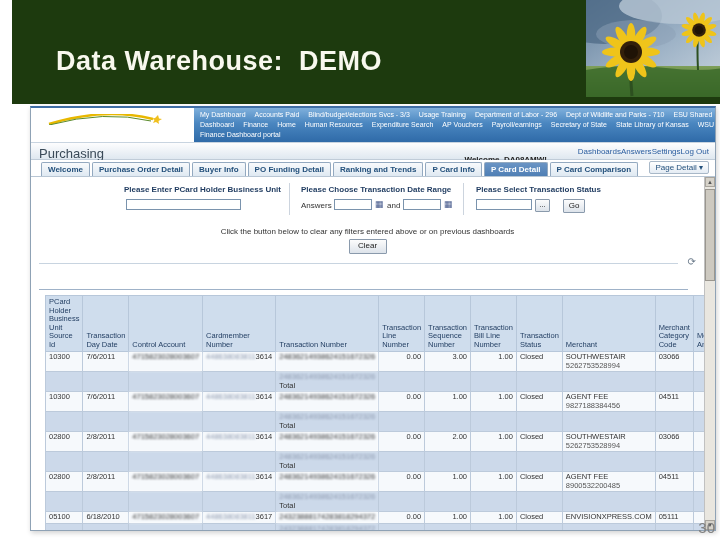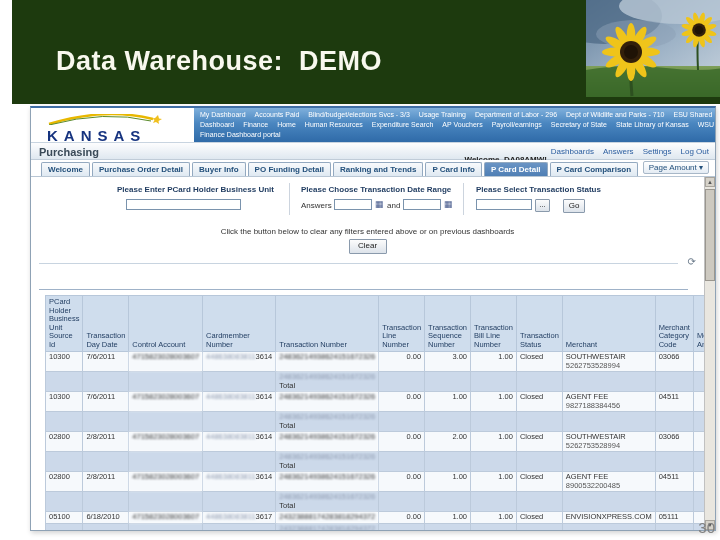--- a/index.html
+++ b/index.html
@@ -23,23 +23,23 @@
   .logo-text{font-size:15px;font-weight:bold;letter-spacing:6px;color:#16337f;line-height:14px;}
   .navbar{position:absolute;left:163px;top:0;right:0;height:34px;
     background:linear-gradient(180deg,var(--nav-blue-top,#7fb0dc) 0%,#4a86c0 45%,var(--nav-blue-bottom,#2f6aa8) 100%);
     color:#fff;padding:2px 6px;box-sizing:border-box;overflow:hidden;}
   .nav-line{display:flex;gap:9px;white-space:nowrap;font-size:7px;line-height:10px;}
   .nav-link{cursor:pointer;}
 
   .welcomebar{position:absolute;left:0;top:34px;width:100%;height:18px;
     background:linear-gradient(#fdfdfe,#dfe8f0);border-top:1px solid #c8d4e0;border-bottom:1px solid #c0ccd8;
     box-sizing:border-box;font-size:8px;}
-  .purchasing{position:absolute;left:8px;top:3px;font-size:11px;font-weight:bold;color:#3a4a58;}
+  .purchasing{position:absolute;left:8px;top:3px;font-size:13px;font-weight:normal;color:#3a4a58;}
   .welcome-user{position:absolute;right:168px;top:12px;font-weight:bold;color:#222;}
-  .banner-links{position:absolute;right:6px;top:4px;display:flex;gap:9px;color:var(--link-blue,#2a5d9f);}
+  .banner-links{position:absolute;right:6px;top:4px;display:flex;color:var(--link-blue,#2a5d9f);}
   .blink{cursor:pointer;}
 
   .tabsbar{position:absolute;left:0;top:52px;width:100%;height:17px;background:#fff;
     border-bottom:1px solid #b8c6d4;box-sizing:border-box;}
   .tab-strip{position:absolute;left:10px;bottom:0;display:flex;gap:2px;align-items:flex-end;}
   .tab{font-size:8px;padding:2px 6px 2px 6px;background:linear-gradient(#f8fafc,#dfe9f2);
     border:1px solid #93a9c0;border-bottom:none;border-radius:2px 2px 0 0;color:#24517c;
     font-weight:bold;white-space:nowrap;cursor:pointer;}
   .tab.active{background:linear-gradient(#6a94c4,var(--active-tab-blue,#4f7fb5));color:#fff;}
   .page-options{position:absolute;right:6px;top:1px;font-size:8px;border:1px solid #a8b8c8;
@@ -149,21 +149,20 @@
 
 <div class="window">
 
   <div class="topbar">
     <div class="logo">
       <svg width="118" height="11" viewBox="0 0 118 11">
         <path d="M2,10 Q58,-7 106,5" stroke="#e8b800" stroke-width="2.4" fill="none"></path>
         <path d="M2,11 Q58,-4 104,7" stroke="#5a8a2a" stroke-width="1" fill="none"></path>
         <polygon points="108,4 111,1 112,4.5 115,5 111.5,7 112,10 109,8 106,9 107.5,6 105,4.5" fill="#f0c020"></polygon>
       </svg>
-      <div class="logo-text">KANSAS</div>
     </div>
     <div class="navbar">
       <div class="nav-line">
           <span class="nav-link">My Dashboard</span>
           <span class="nav-link">Accounts Paid</span>
           <span class="nav-link">Blind/budget/elections Svcs - 3/3</span>
           <span class="nav-link">Usage Training</span>
           <span class="nav-link">Department of Labor - 296</span>
           <span class="nav-link">Dept of Wildlife and Parks - 710</span>
           <span class="nav-link">ESU Shared</span>
@@ -201,26 +200,26 @@
     <div class="tab-strip">
         <div class="tab">Welcome</div>
         <div class="tab">Purchase Order Detail</div>
         <div class="tab">Buyer Info</div>
         <div class="tab">PO Funding Detail</div>
         <div class="tab">Ranking and Trends</div>
         <div class="tab">P Card Info</div>
         <div class="tab active">P Card Detail</div>
         <div class="tab">P Card Comparison</div>
       </div>
-    <span class="page-options">Page Amount ▾</span>
+    <span class="page-options">Page Detail ▾</span>
   </div>
 
   <div class="content">
 
-    <span class="prompt-label" style="left:86px">Please Enter PCard Holder Business Unit</span>
+    <span class="prompt-label" style="left:93px">Please Enter PCard Holder Business Unit</span>
     <input class="pinput" style="left: 95px; width: 115px;" value="">
 
     <div class="psep" style="left:258px"></div>
 
     <span class="prompt-label" style="left:270px">Please Choose Transaction Date Range</span>
     <span class="prompt-text" style="left:270px;top:24px">Answers</span>
     <input class="pinput" style="left: 303px; width: 38px;" value="">
     <span class="cal" style="left:344px">▦</span>
     <span class="prompt-text" style="left:356px;top:24px">and</span>
     <input class="pinput" style="left: 372px; width: 38px;" value="">

